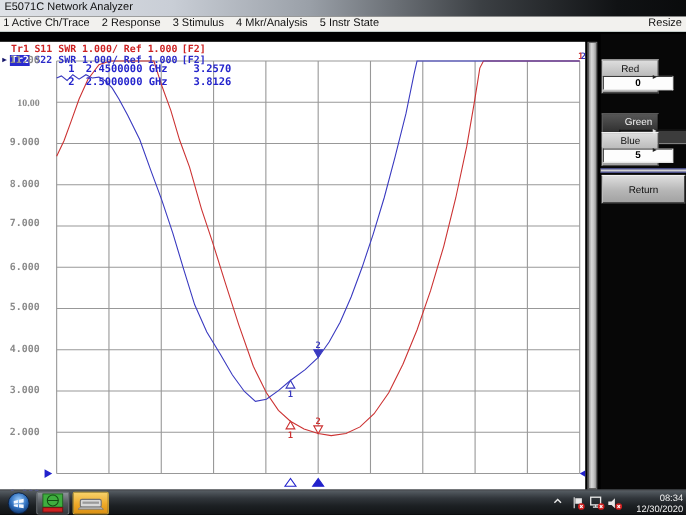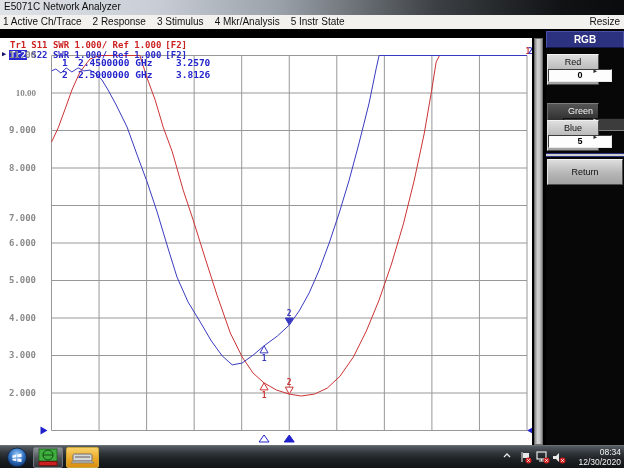--- a/index.html
+++ b/index.html
@@ -170,34 +170,33 @@
             <span class="ro-n">2</span>
             <span class="ro-freq">2.5000000 GHz</span>
             <span class="ro-val">3.8126</span>
           </div>
         </div>
       <div id="y-labels">
           <div class="y-label" style="top: 12px;">11.00</div>
           <div class="y-label" style="top: 49.5px; font-family: Liberation Serif, serif;">10.00</div>
           <div class="y-label" style="top: 87px;">9.000</div>
           <div class="y-label" style="top: 124.5px;">8.000</div>
-          <div class="y-label" style="top: 175px;">7.000</div>
+          <div class="y-label" style="top: 160px;">7.000</div>
           <div class="y-label" style="top: 199.5px;">6.000</div>
           <div class="y-label" style="top: 237px;">5.000</div>
           <div class="y-label" style="top: 274.5px;">4.000</div>
           <div class="y-label" style="top: 312px;">3.000</div>
           <div class="y-label" style="top: 349.5px;">2.000</div>
           <div class="y-label" style="top: 387px; color: rgb(34, 34, 204); margin-top: 20px;">1.000</div>
         </div>
     </div>
 
     <div class="vscroll"></div>
 
     <div class="softkeys">
-      <div class="sk-header">RGB</div>
       <div id="softkey-buttons">
           <div class="sk-btn" style="top: 23px;">
             <span class="sk-label">Red</span>
             <span class="sk-val">0</span>
             <span class="sk-arrow">▸</span>
           </div>
           <div class="sk-btn dark" style="top: 72px; padding-left: 15px;">
             <span class="sk-label">Green</span>
             <span class="sk-val">0</span>
             <span class="sk-arrow">▸</span>

